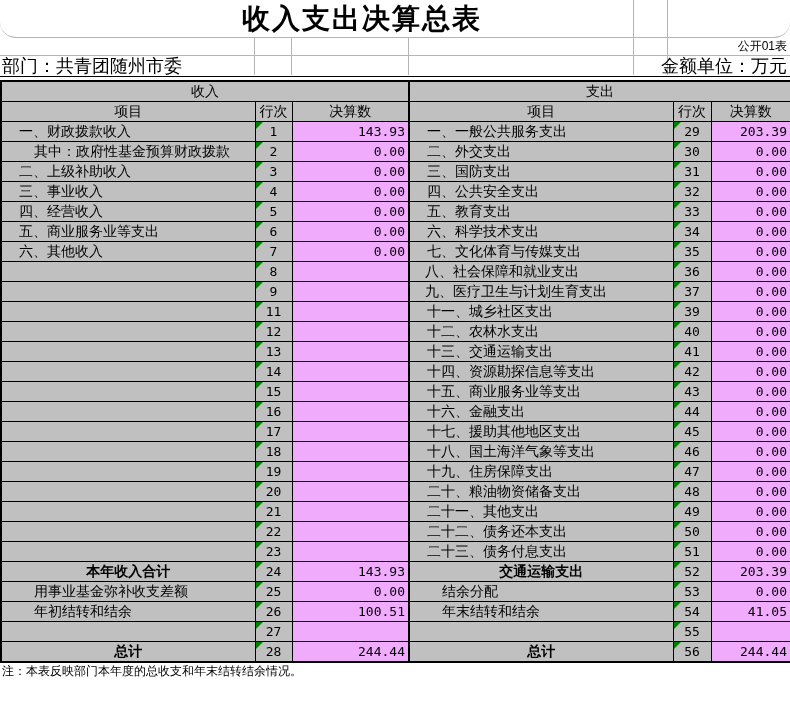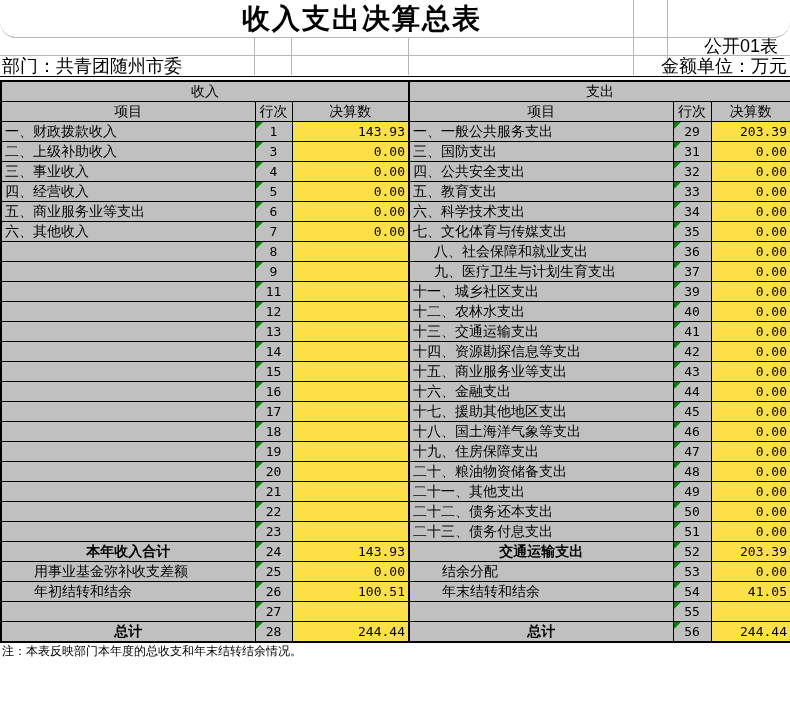--- a/index.html
+++ b/index.html
@@ -9,38 +9,38 @@
   }
   
   .top{position:relative;z-index:1;}
   .grid-overlay{position:absolute;top:0;left:0;width:790px;height:77px;z-index:0;}
   .gridv{position:absolute;width:1px;background:#b5b5b5;}
   .r1{height:37px;border-bottom:1px solid #b5b5b5;position:relative;border-radius:16px;}
   .r1 .title{
     display:block;width:724px;text-align:center;font-size:28px;font-weight:bold;
     line-height:37px;letter-spacing:2px;
   }
-  .r2{height:17px;border-bottom:1px solid #b5b5b5;font-size:18px;line-height:17px;text-align:right;padding-right:12px;}
+  .r2{height:17px;border-bottom:1px solid #b5b5b5;font-size:12px;line-height:17px;text-align:right;padding-right:3px;}
   .r3{height:20px;border-bottom:1px solid #000;font-size:18px;line-height:20px;
       display:flex;justify-content:space-between;margin-bottom:3px;}
   .r3 .dept{padding-left:2px;}
   .r3 .unit{padding-right:3px;}
   
   table{border-collapse:collapse;table-layout:fixed;width:790px;border:2px solid #000;position:relative;z-index:1;}
   td{border:1px solid #000;height:19px;padding:0;overflow:hidden;white-space:nowrap;
      font-size:14px;position:relative;vertical-align:middle;}
   .g{background:#c0c0c0;}
-  .c-item{text-align:left;padding-left:3px;}
+  .c-item{text-align:left;padding-left:17px;}
   .c-line{text-align:center;font-family:"DejaVu Sans Mono", monospace;font-size:13px;}
-  .c-amt{text-align:right;padding-right:3px;font-family:"DejaVu Sans Mono", monospace;font-size:13px;background:#fde047;}
+  .c-amt{text-align:right;padding-right:3px;font-family:"DejaVu Sans Mono", monospace;font-size:13px;background:#f0abfc;}
   .c-idx{text-align:center;font-family:"DejaVu Sans Mono", monospace;font-size:13px;}
   .center{text-align:center;padding-left:0;}
   .sep{border-right:2px solid #000;}
   .total{text-align:center;font-weight:bold;padding-left:0;}
-  .ind1{padding-left:24px;}
+  .ind1{padding-left:15px;}
   .ind2{padding-left:32px;}
   .tri{position:absolute;left:0;top:0;width:0;height:0;
        border-top:7px solid #008000;border-right:7px solid transparent;}
   .note{font-size:12px;line-height:14px;padding:1px 0 0 2px;position:relative;z-index:1;}
 </style>
 </head>
 <body>
 
 <div class="grid-overlay">
   <div class="gridv" style="left:633px;top:0;height:75px;"></div>
@@ -87,20 +87,28 @@
   <tbody>
       <tr>
         <td class="c-item g">一、财政拨款收入</td>
         <td class="c-line g"><span class="tri"></span>1</td>
         <td class="c-amt sep">143.93</td>
         <td class="c-item g">一、一般公共服务支出</td>
         <td class="c-line g"><span class="tri"></span>29</td>
         <td class="c-amt">203.39</td>
       </tr>
       <tr>
+        <td class="c-item g ind2">其中：政府性基金预算财政拨款</td>
+        <td class="c-line g"><span class="tri"></span>2</td>
+        <td class="c-amt sep">0.00</td>
+        <td class="c-item g">二、外交支出</td>
+        <td class="c-line g"><span class="tri"></span>30</td>
+        <td class="c-amt">0.00</td>
+      </tr>
+      <tr>
         <td class="c-item g">二、上级补助收入</td>
         <td class="c-line g"><span class="tri"></span>3</td>
         <td class="c-amt sep">0.00</td>
         <td class="c-item g">三、国防支出</td>
         <td class="c-line g"><span class="tri"></span>31</td>
         <td class="c-amt">0.00</td>
       </tr>
       <tr>
         <td class="c-item g">三、事业收入</td>
         <td class="c-line g"><span class="tri"></span>4</td>

